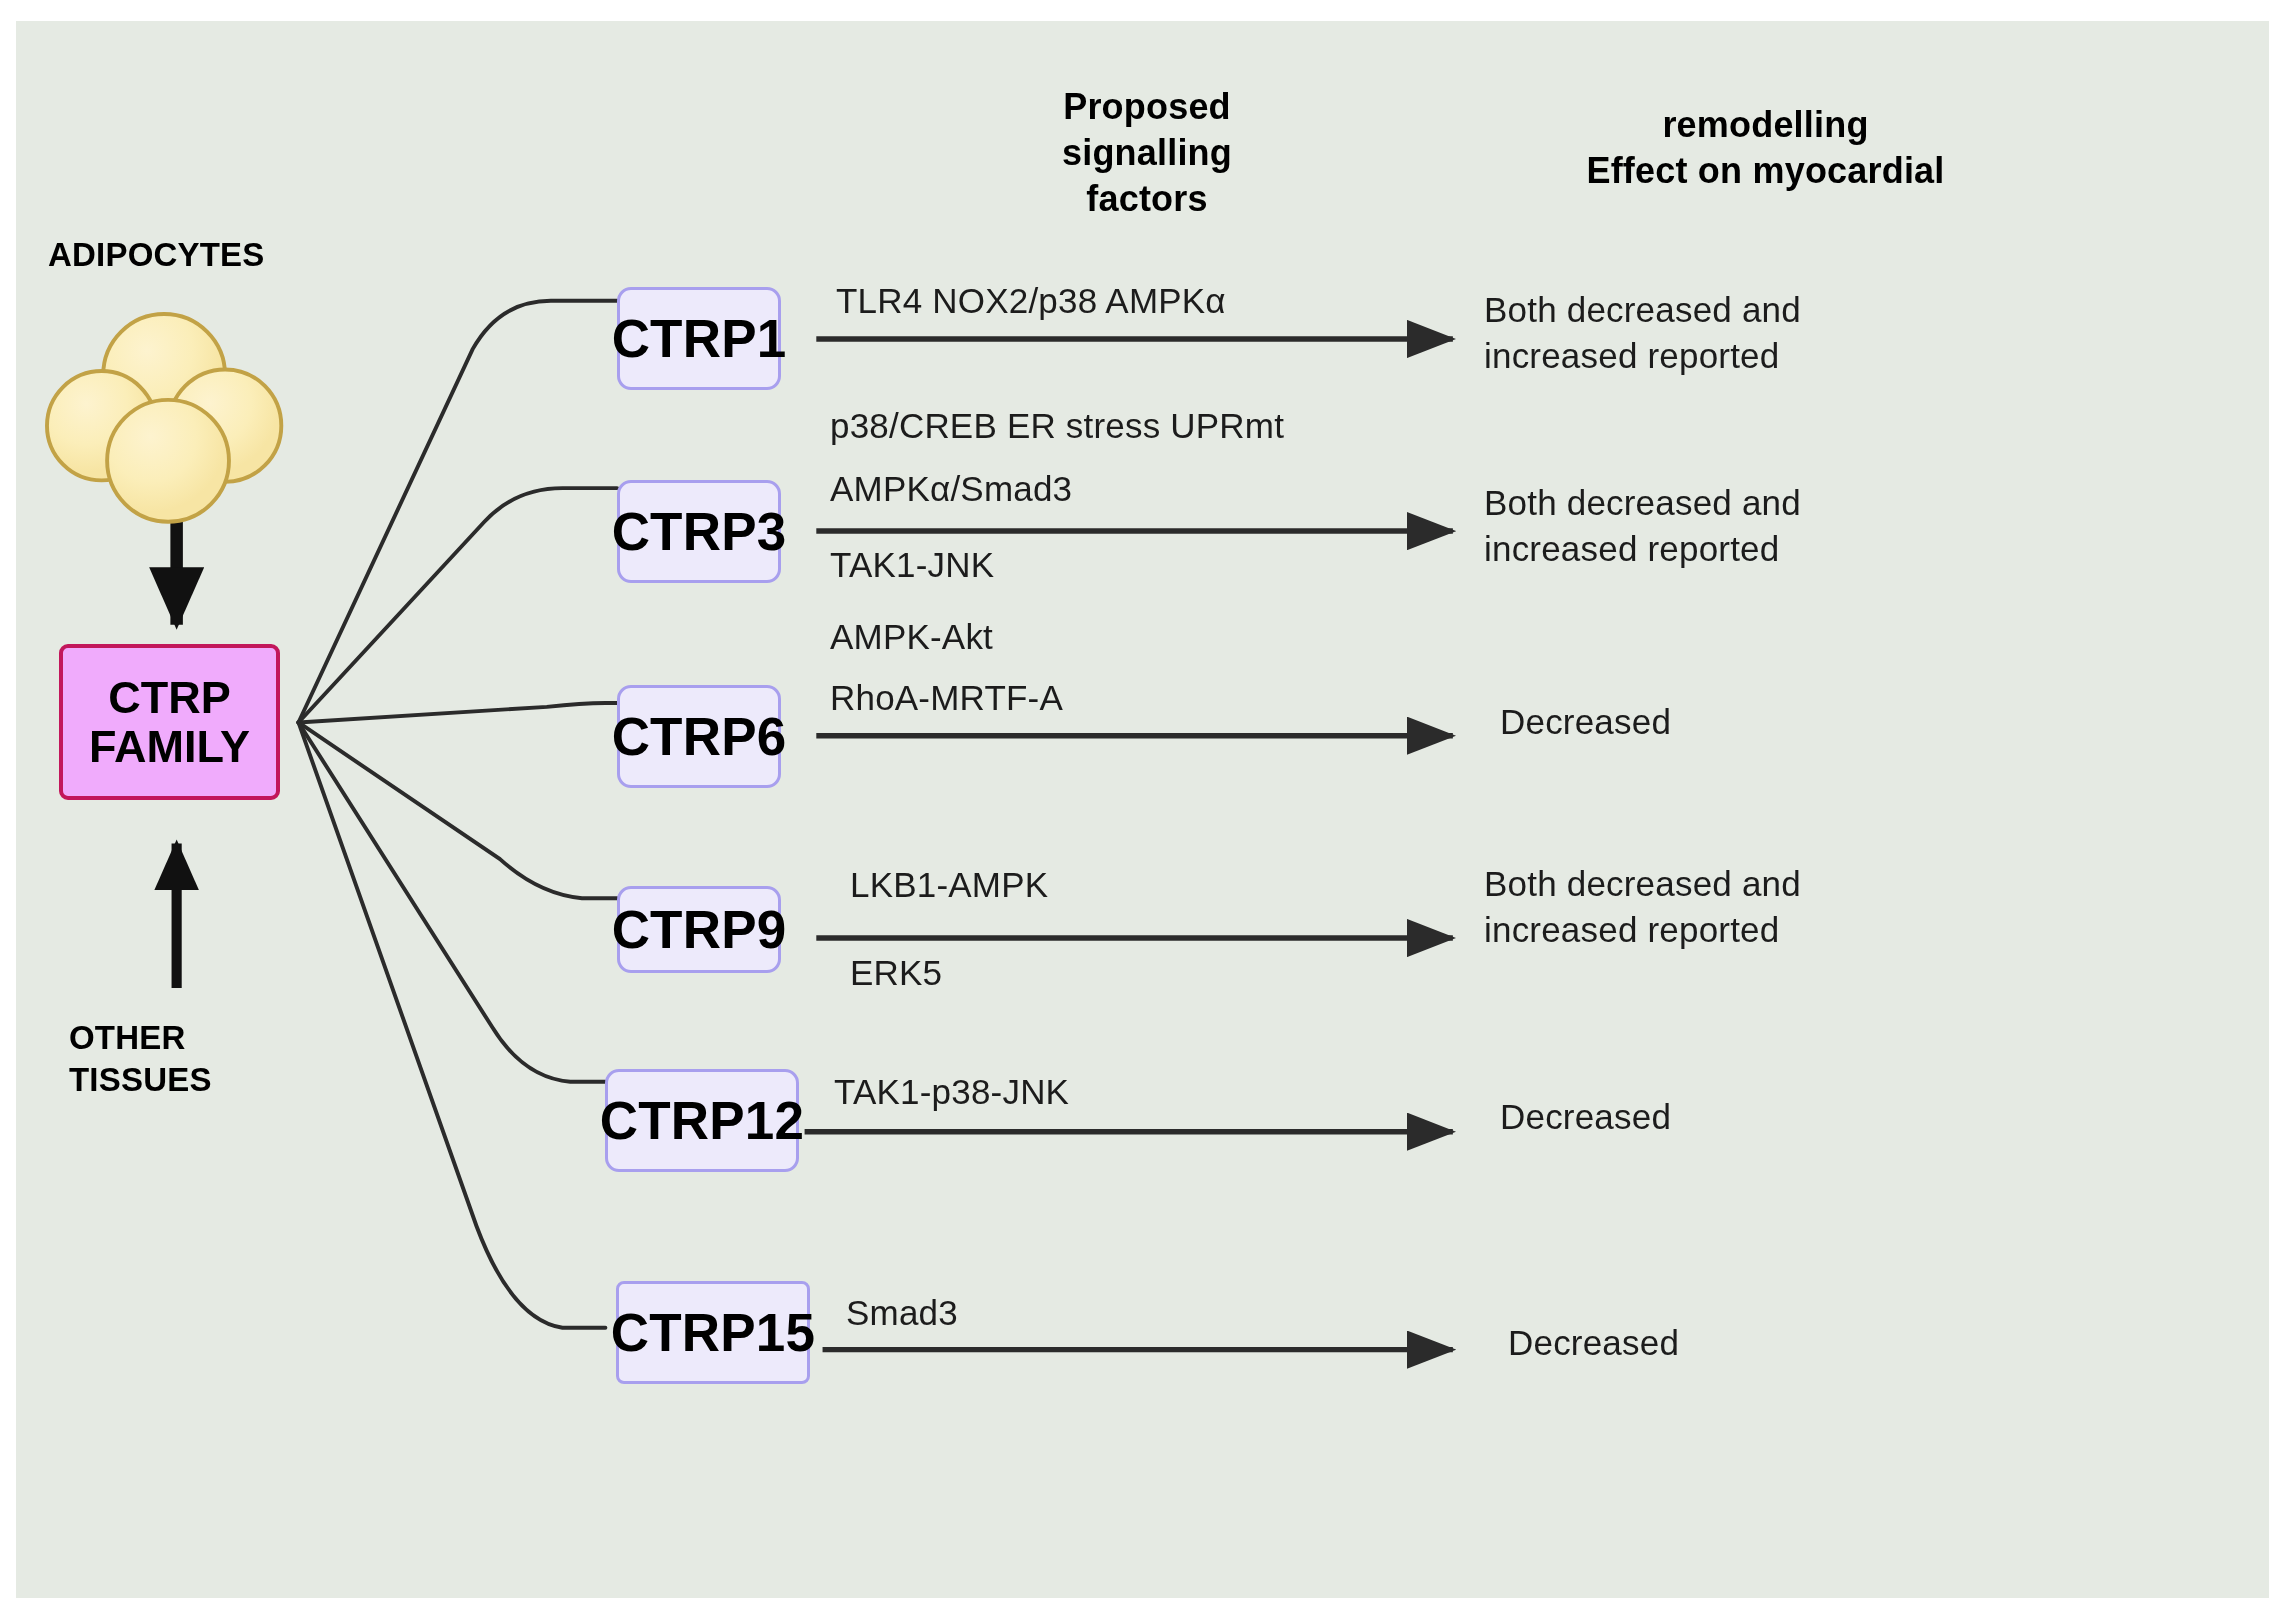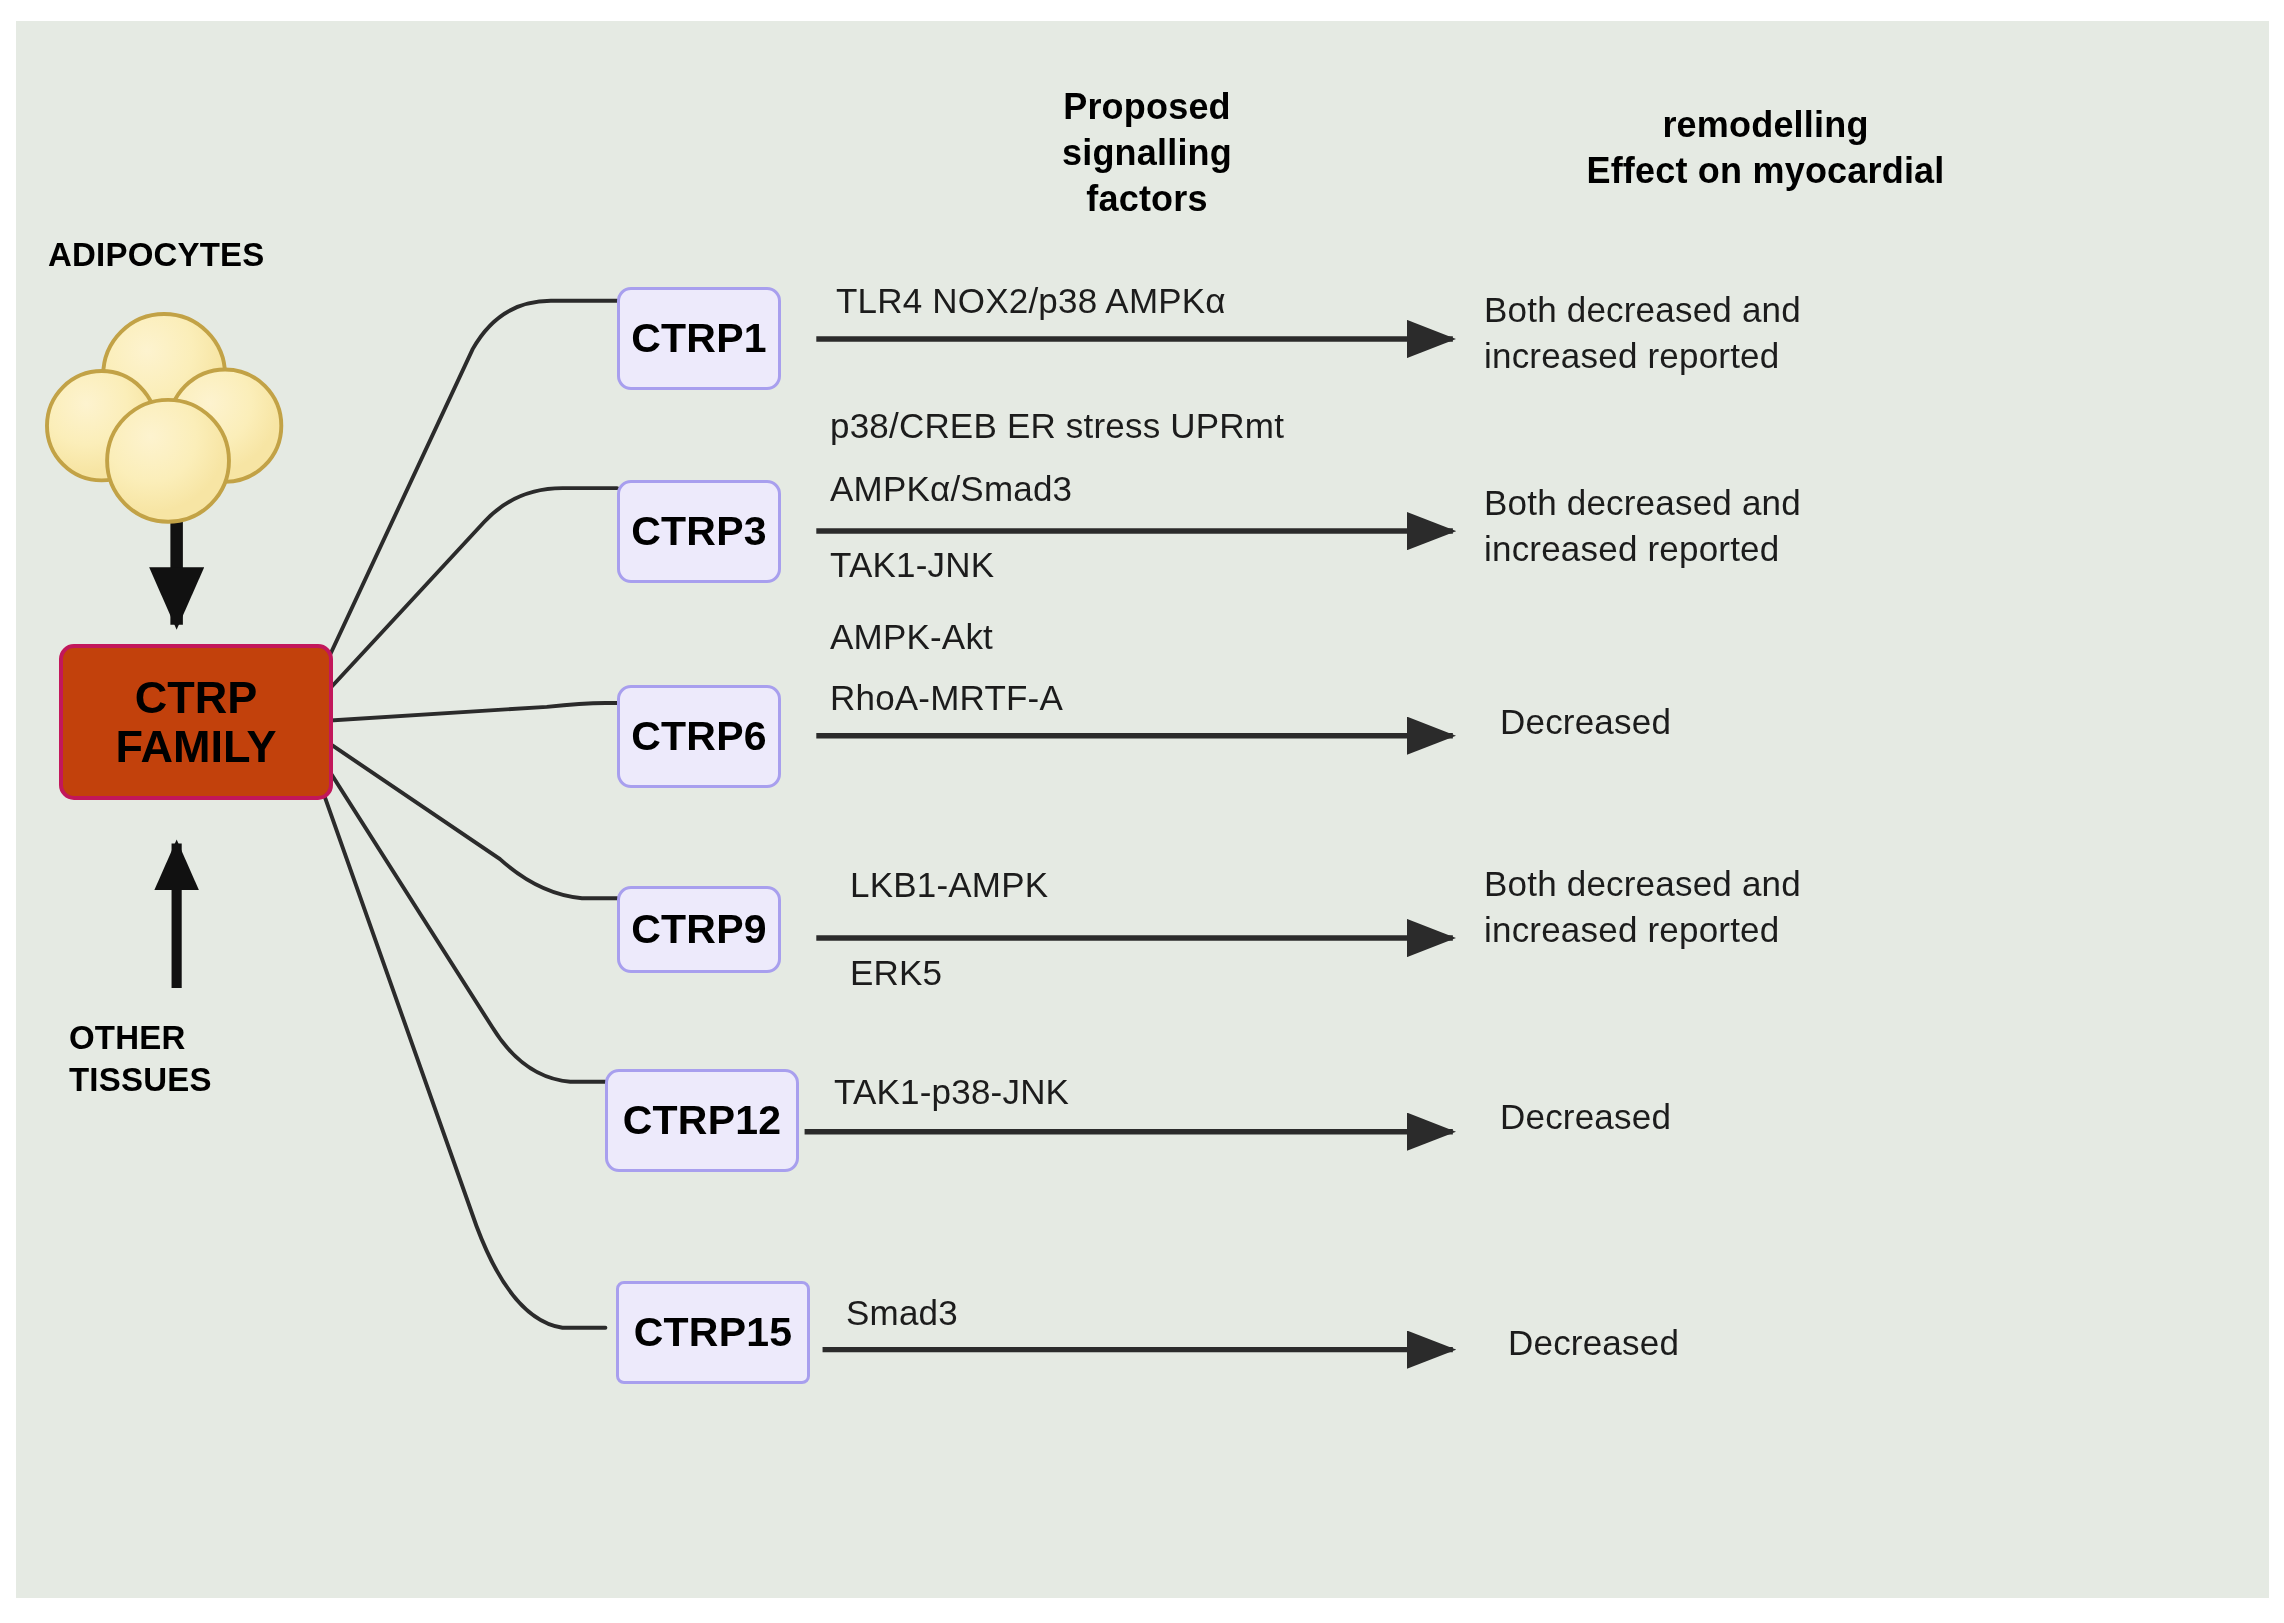--- a/index.html
+++ b/index.html
@@ -52,25 +52,25 @@
     letter-spacing: 0.2px;
   }
   #lbl-adipocytes { left: 48px; top: 234px; }
   #lbl-other      { left: 69px; top: 1017px; width: 234px; }
 
   
   #ctrp-family {
     position: absolute;
     left: 59px;
     top: 644px;
-    width: 274px;
+    width: 221px;
     height: 156px;
-    background: #c2410c;
+    background: #f0abfc;
     border: 4.7px solid #c2175b;
-    border-radius: 15px;
+    border-radius: 9px;
     box-sizing: border-box;
     display: flex;
     flex-direction: column;
     align-items: center;
     justify-content: center;
     font-weight: bold;
     font-size: 45px;
     line-height: 1.1;
     color: #000000;
   }
@@ -79,21 +79,21 @@
   .ctrp-node {
     position: absolute;
     background: #edeafb;
     border: 3.9px solid #a89fee;
     border-radius: 14px;
     box-sizing: border-box;
     display: flex;
     align-items: center;
     justify-content: center;
     font-weight: bold;
-    font-size: 41px;
+    font-size: 53px;
     color: #000000;
     letter-spacing: 0.2px;
   }
 
   
   .sig-text {
     position: absolute;
     font-size: 35px;
     color: #1c1c1c;
     white-space: nowrap;

